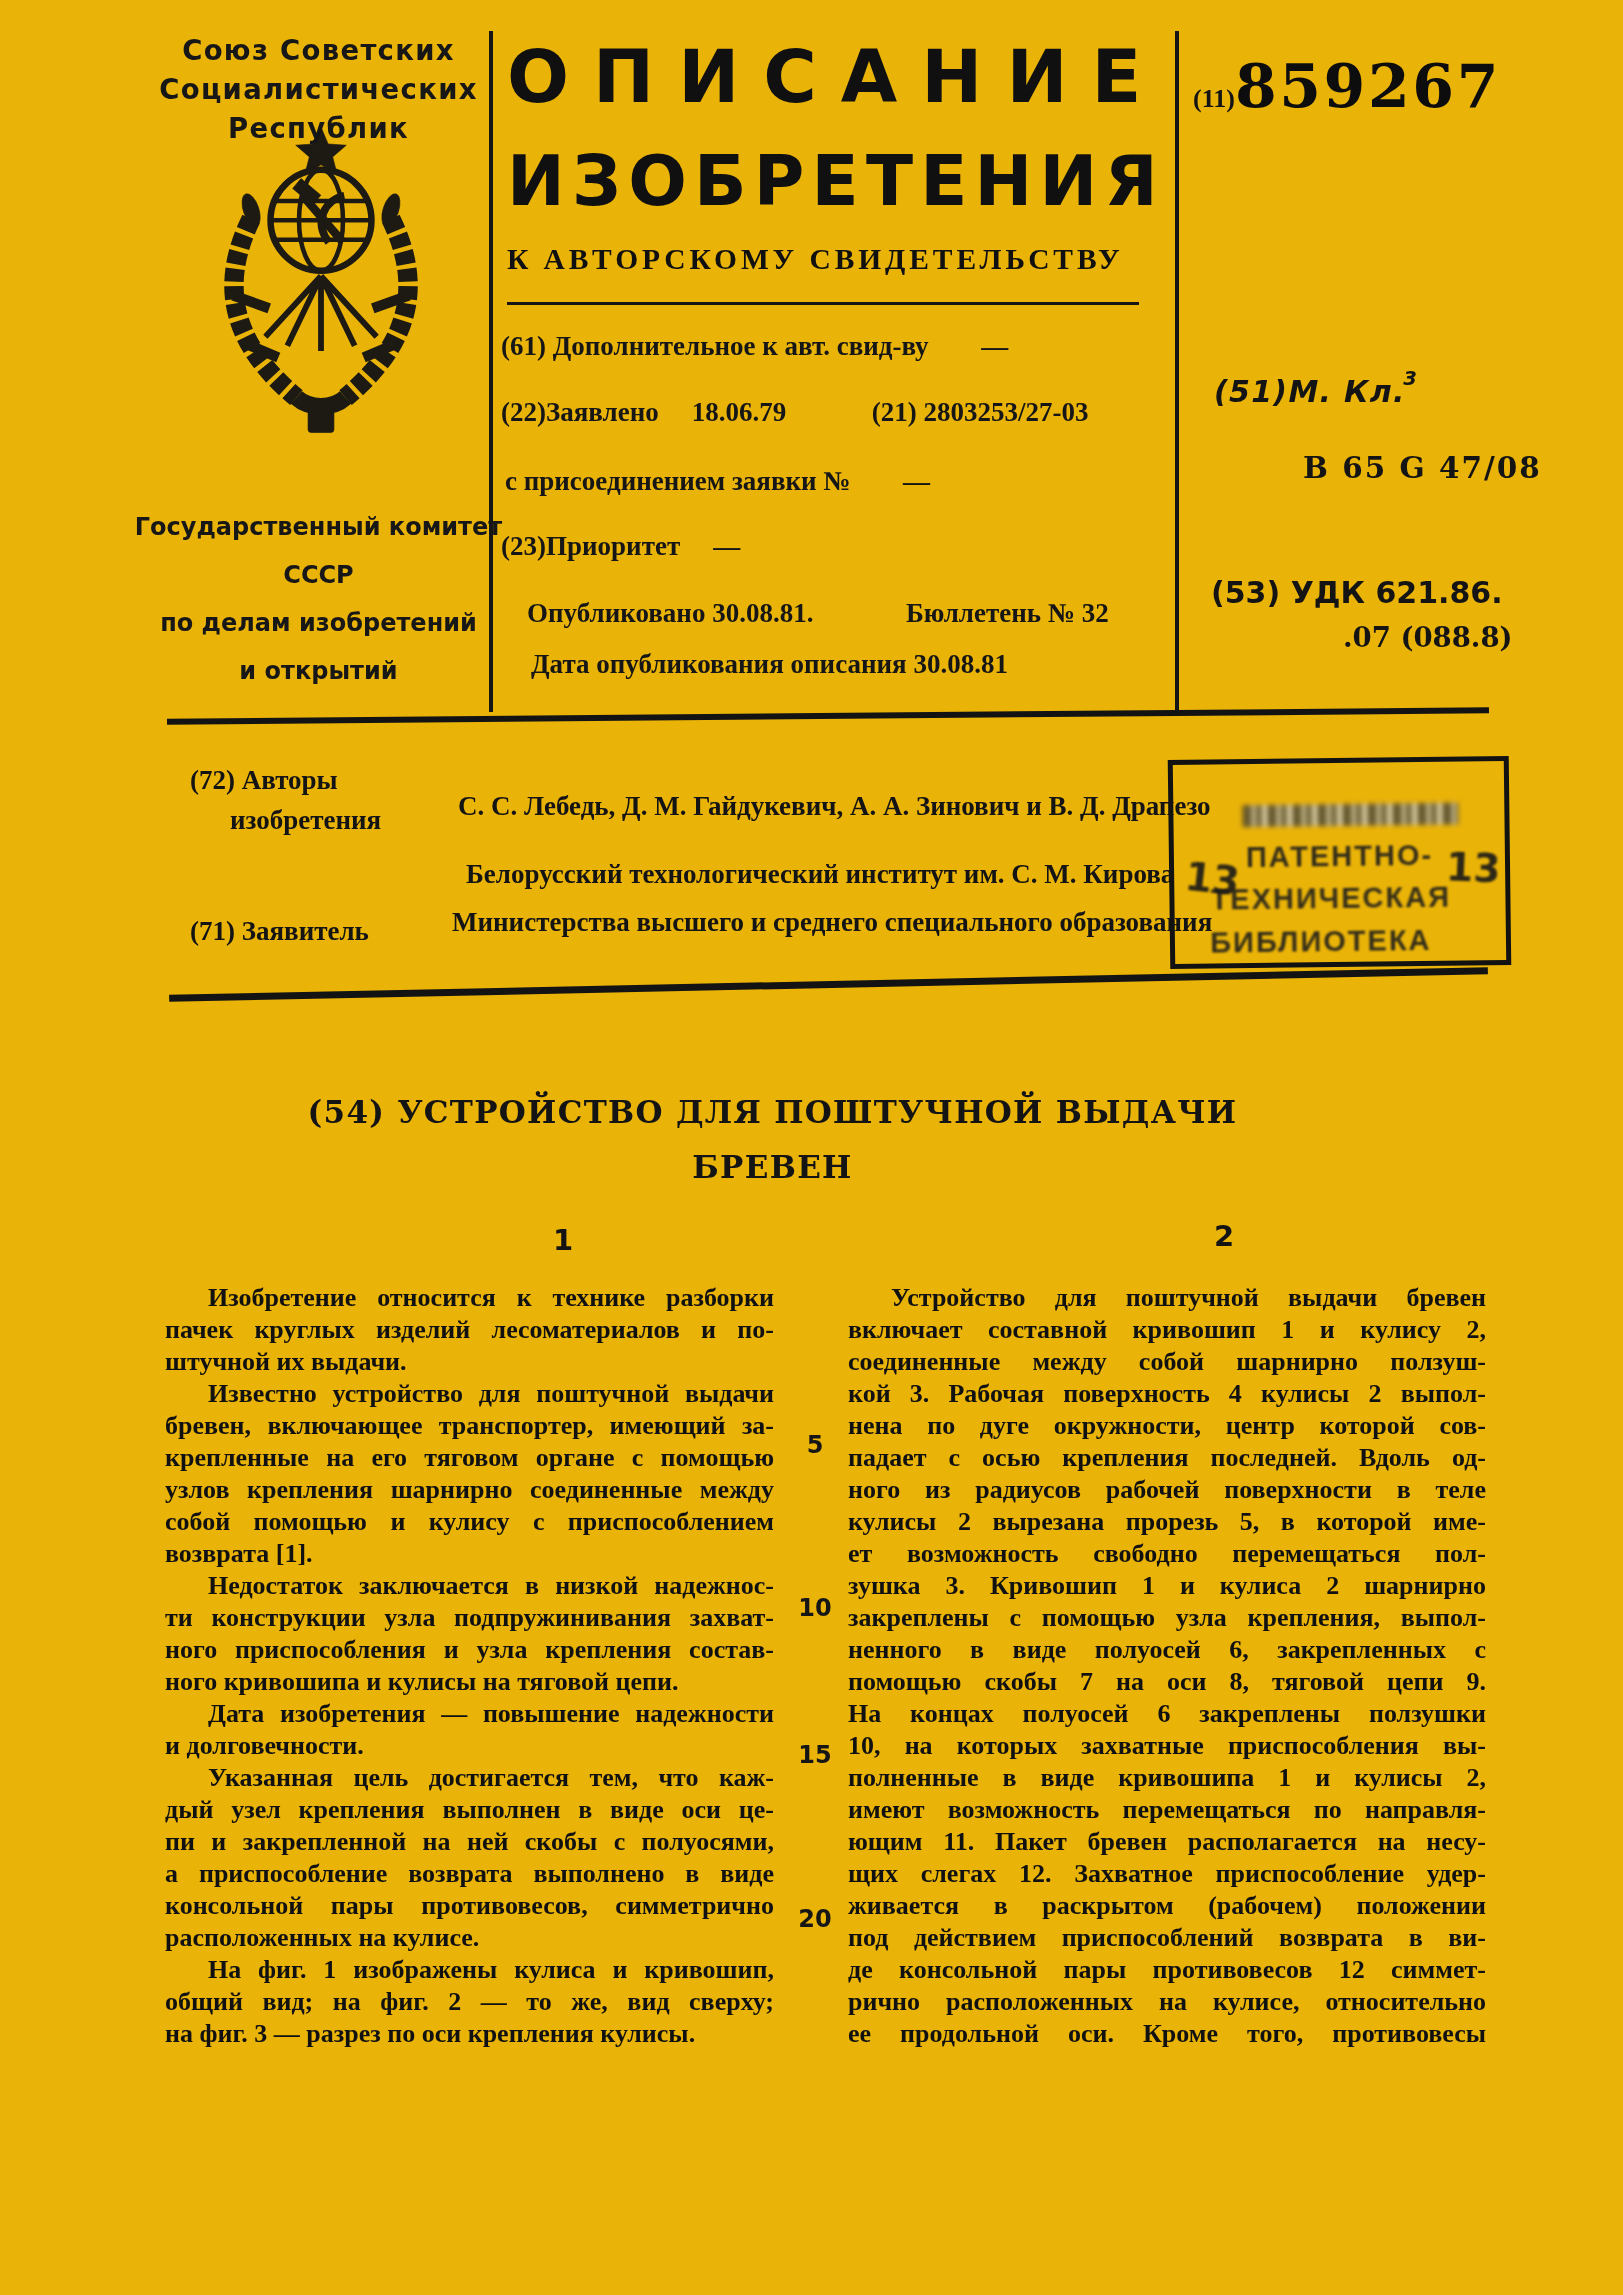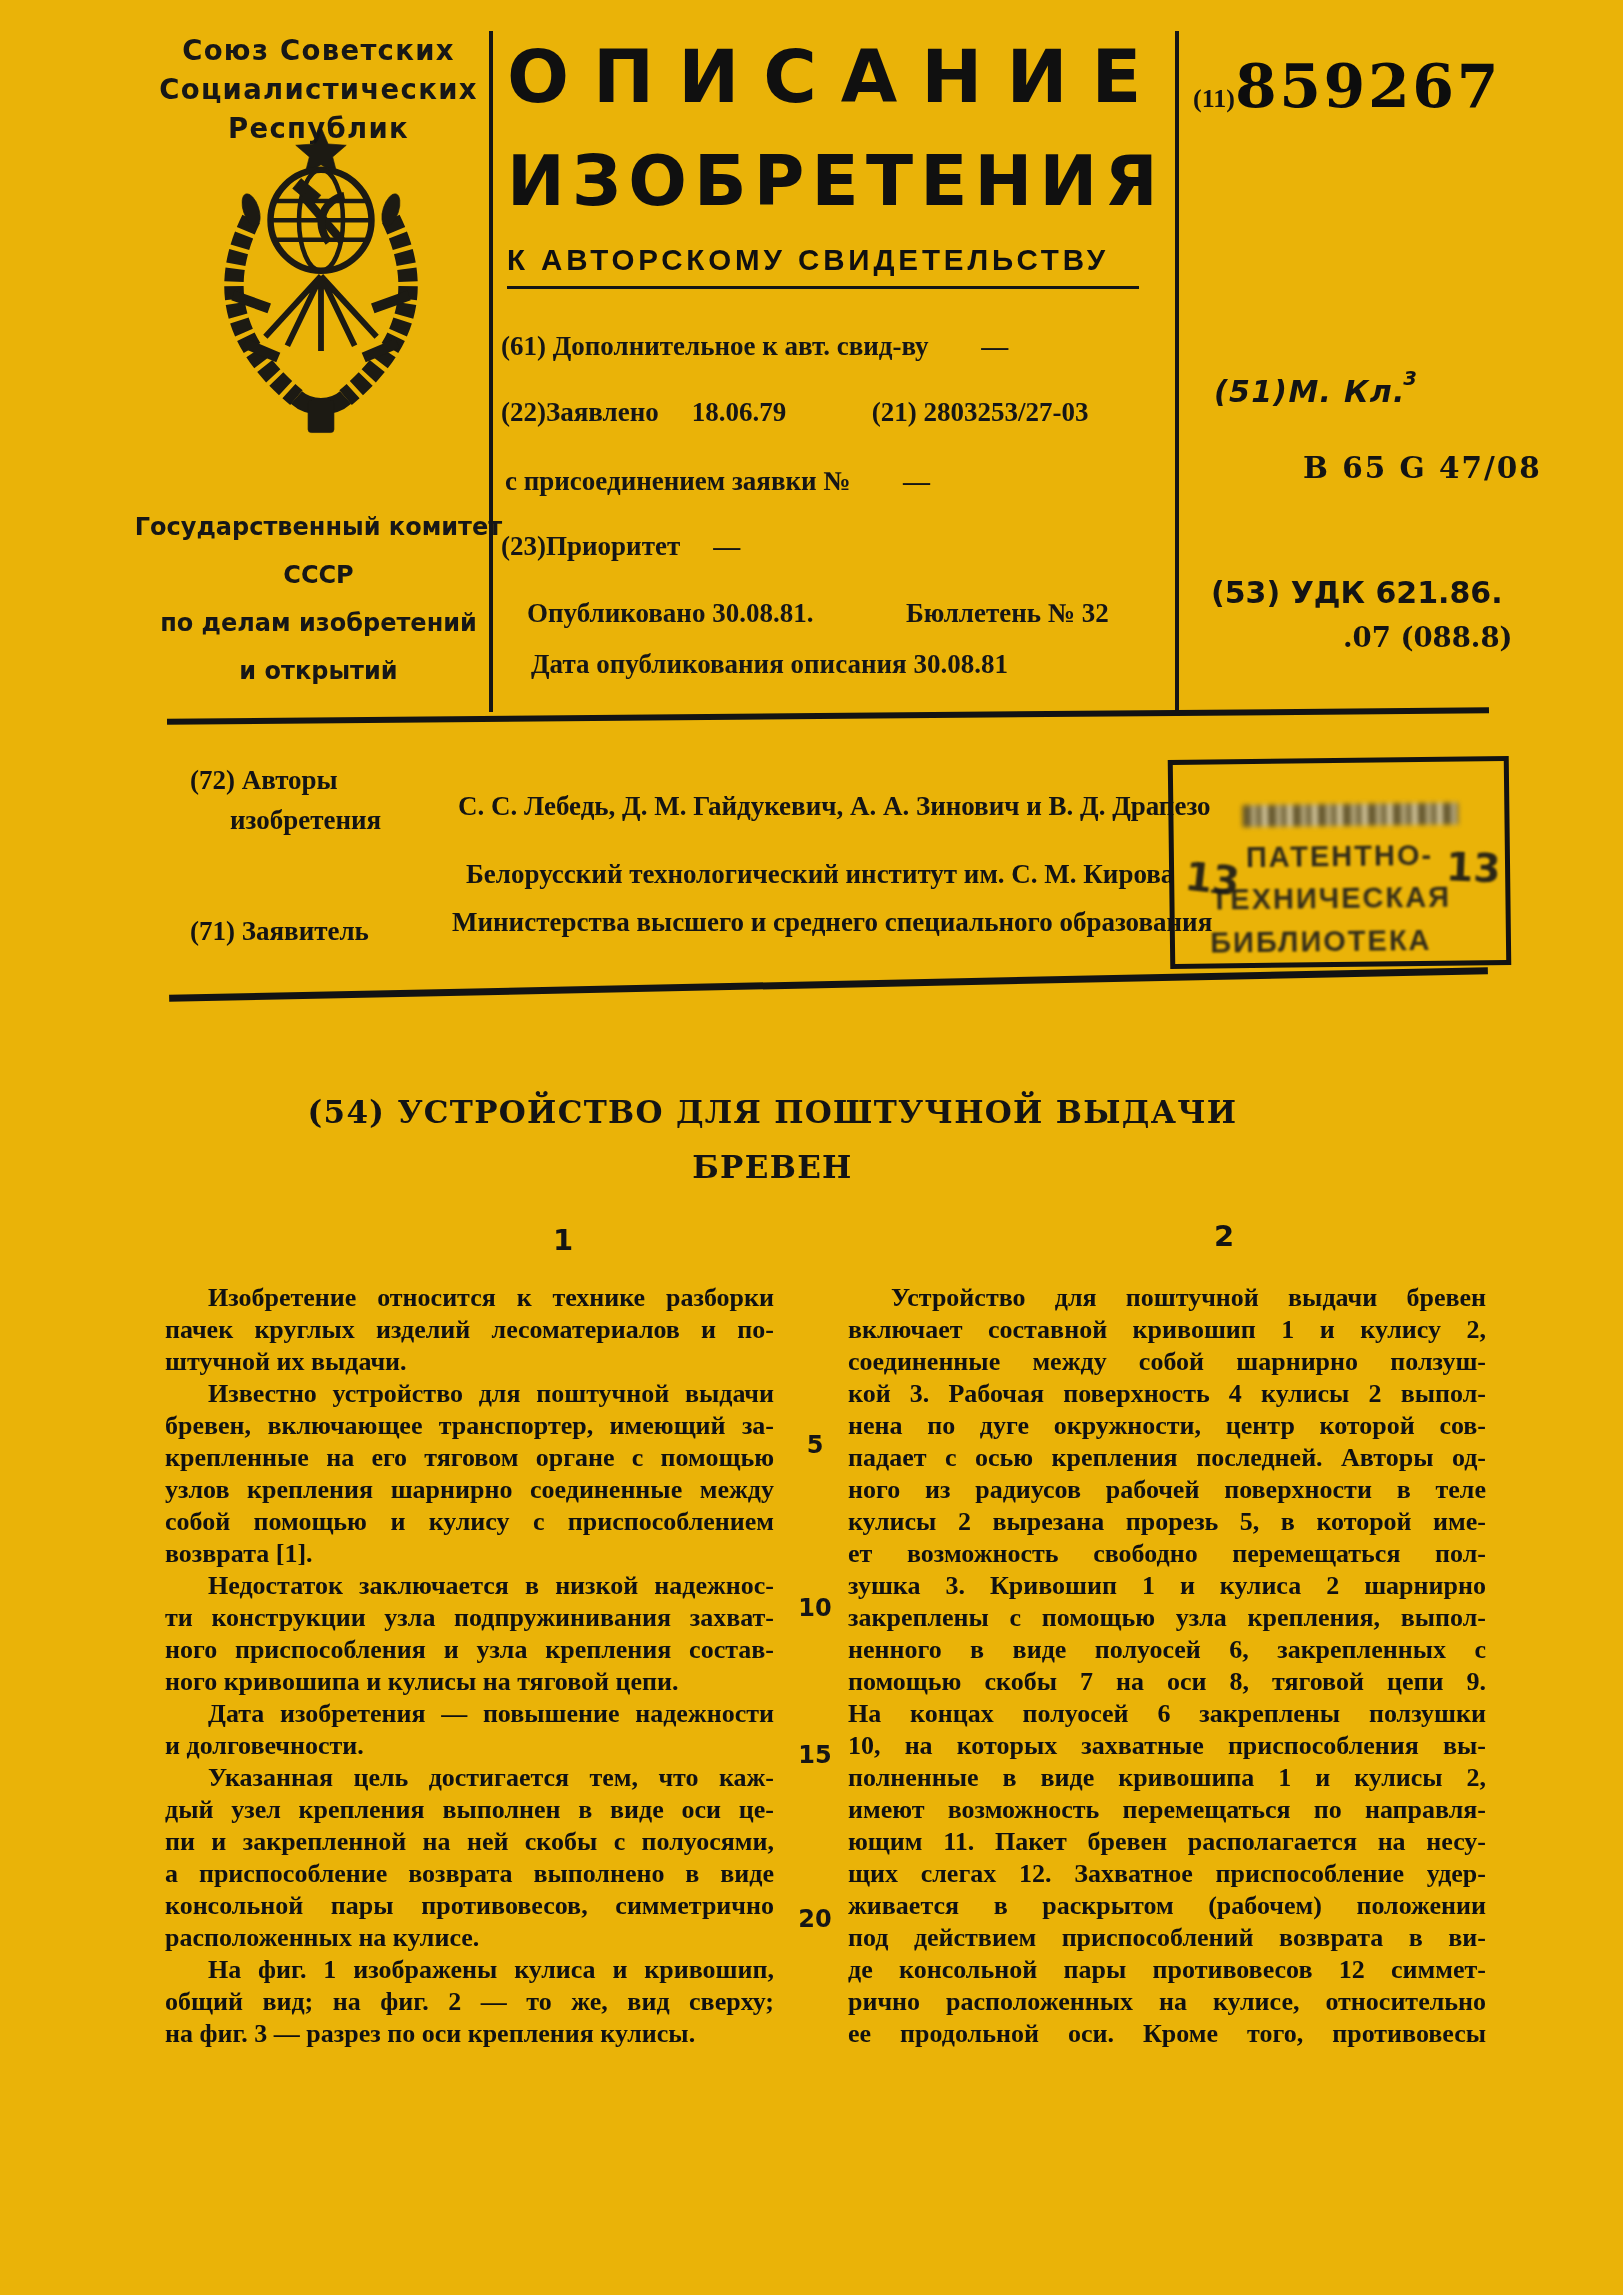--- a/index.html
+++ b/index.html
@@ -18,22 +18,22 @@
   
   .vrule{width:3.9px;background:#161616;}
   .vrule1{left:489px;top:31px;height:681px;}
   .vrule2{left:1175px;top:31px;height:681px;}
 
   
   .mast1{left:507px;top:34px;font-family:"DejaVu Sans", sans-serif;font-weight:800;
          font-size:73px;letter-spacing:24px;color:#101010;}
   .mast2{left:507px;top:141px;font-family:"DejaVu Sans", sans-serif;font-weight:800;
          font-size:69px;letter-spacing:7.2px;color:#101010;}
-  .mast-sub{left:507px;top:243px;width:632px;font-family:Liberation Sans, sans-serif;font-weight:bold;
-         font-size:29.5px;letter-spacing:3.9px;color:#101010;border-bottom:3.9px solid #151515;padding-bottom:9px;}
+  .mast-sub{left:507px;top:243px;width:632px;font-family:Liberation Serif, serif;font-weight:bold;
+         font-size:29.5px;letter-spacing:3.9px;color:#101010;border-bottom:3.9px solid #151515;padding-bottom:26px;}
 
   .field{font-size:27px;font-weight:600;color:#161616;white-space:nowrap;}
   .f61{left:501px;top:331px;}
   .f22{left:501px;top:397px;}
   .fjoin{left:505px;top:466px;}
   .f23{left:501px;top:531px;}
   .fpub{left:527px;top:588px;margin-top:10px;}
   .fdate{left:531px;top:649px;}
   .gap30{display:inline-block;width:19.6px;}
   .gap60{display:inline-block;width:39px;}
@@ -252,21 +252,21 @@
       <div class="line">общий вид; на фиг. 2 — то же, вид сверху;</div>
       <div class="line para-end">на фиг. 3 — разрез по оси крепления кулисы.</div>
     </div>
   <div class="abs bodycol col2">
 
   <div class="line indent">Устройство для поштучной выдачи бревен</div>
       <div class="line">включает составной кривошип 1 и кулису 2,</div>
       <div class="line">соединенные между собой шарнирно ползуш-</div>
       <div class="line">кой 3. Рабочая поверхность 4 кулисы 2 выпол-</div>
       <div class="line">нена по дуге окружности, центр которой сов-</div>
-      <div class="line">падает с осью крепления последней. Авторы од-</div>
+      <div class="line">падает с осью крепления последней. Вдоль од-</div>
       <div class="line">ного из радиусов рабочей поверхности в теле</div>
       <div class="line">кулисы 2 вырезана прорезь 5, в которой име-</div>
       <div class="line">ет возможность свободно перемещаться пол-</div>
       <div class="line">зушка 3. Кривошип 1 и кулиса 2 шарнирно</div>
       <div class="line">закреплены с помощью узла крепления, выпол-</div>
       <div class="line">ненного в виде полуосей 6, закрепленных с</div>
       <div class="line">помощью скобы 7 на оси 8, тяговой цепи 9.</div>
       <div class="line">На концах полуосей 6 закреплены ползушки</div>
       <div class="line">10, на которых захватные приспособления вы-</div>
       <div class="line">полненные в виде кривошипа 1 и кулисы 2,</div>

